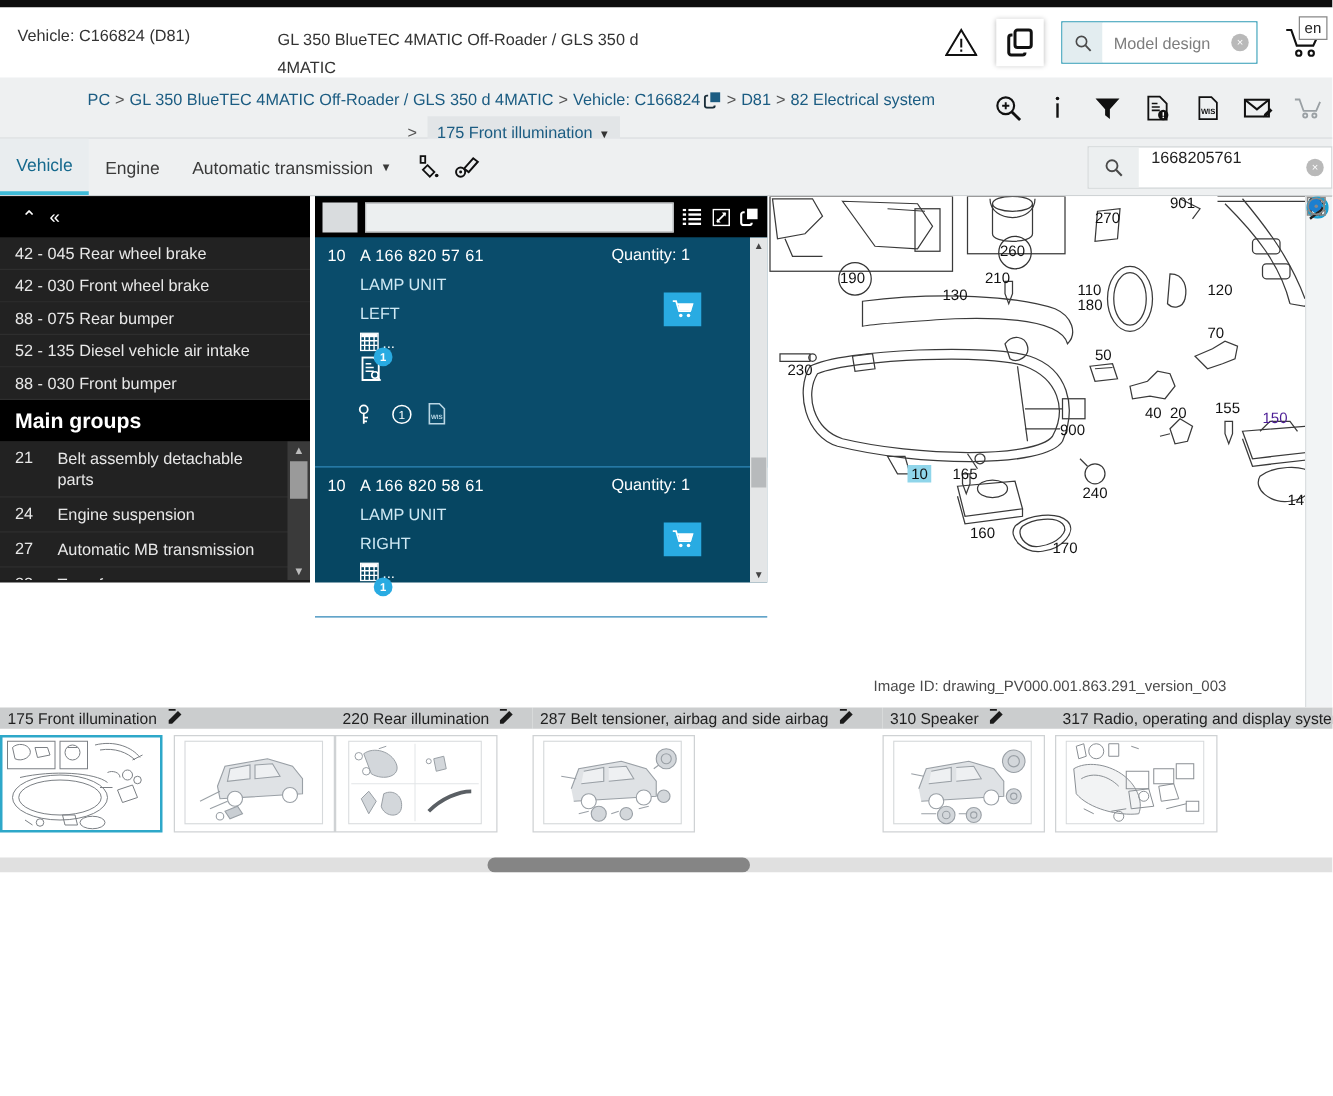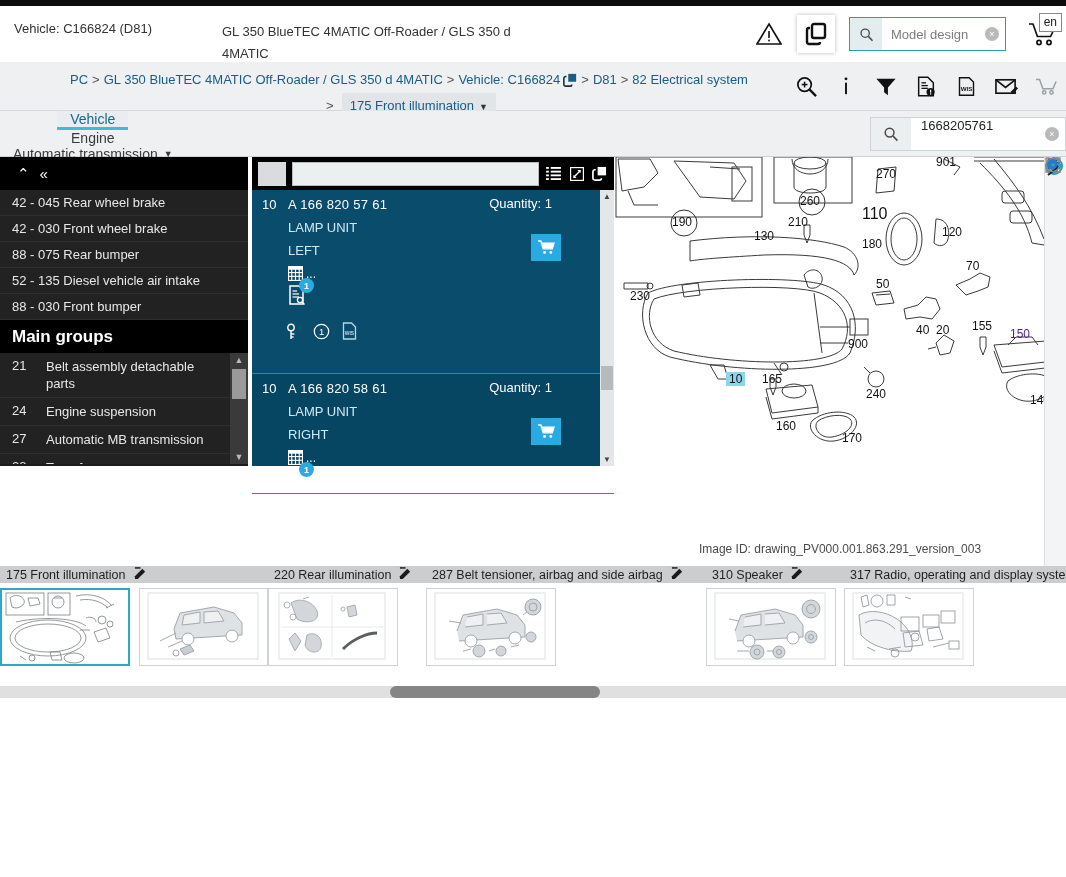--- a/index.html
+++ b/index.html
@@ -36,21 +36,21 @@
   .crumbs a { color:#1b5c82; text-decoration:none; }
   .crumbs .sep { color:#555; margin:0 4px; }
   .crumb-chip { display:inline-block; background:#e2e5e7; padding:2px 8px 3px 8px; margin-left:4px; color:#1b5c82; }
   .crumb-chip .caret { font-size:9px; margin-left:5px; color:#333; }
   .crumb-copy { display:inline-block; vertical-align:-3px; margin-left:3px; }
   .crumbbar-icons { position:absolute; right:0; top:0; height:48px; display:flex; align-items:center; }
   .crumbbar-icons > div { width:40px; height:48px; display:flex; align-items:center; justify-content:center; }
 
   
   .tabbar { position:absolute; left:0; top:111px; width:1066px; height:46px; background:#eef0f1; border-bottom:1px solid #cfd3d5; }
-  .tabs { position:absolute; left:0; top:0; display:flex; align-items:center; height:45px;flex-direction:column; }
+  .tabs { position:absolute; left:0; top:0; display:flex; align-items:flex-start; height:45px; }
   .tab { padding:0 13px; height:45px; display:flex; align-items:center; font-size:14px; color:#3a3a3a; }
   .tab.active { color:#15698d; border-bottom:3px solid #3fbbd8; background:#e9edef; }
   .tab .caret { font-size:9px; margin-left:6px; }
   .tab-icon { width:32px; height:45px; display:flex; align-items:center; justify-content:center; }
   .partsearch { position:absolute; right:0; top:6px; display:flex; height:34px; border:1px solid #cfd3d5; background:#fff; width:196px; }
   .partsearch .sbtn { width:40px; background:#eceff0; display:flex; align-items:center; justify-content:center; }
   .partsearch .sval { flex:1; display:flex; align-items:flex-start; padding-left:10px; font-size:13px; color:#222; position:relative; }
 
   
   .panes { position:absolute; left:0; top:157px; width:1066px; height:409px; }
@@ -541,23 +541,23 @@
         <svg width="452" height="400" viewBox="0 0 452 400" style="position:absolute;left:0;top:0">
           <circle cx="70" cy="66" r="13" fill="none" stroke="#333" stroke-width="1"></circle>
           <circle cx="198" cy="45" r="13" fill="none" stroke="#333" stroke-width="1"></circle>
         </svg>
         <span style="position:absolute;left:58px;top:58px;font-size:12px;color:#111">190</span>
         <span style="position:absolute;left:186px;top:37px;font-size:12px;color:#111">260</span>
         <span style="position:absolute;left:262px;top:10px;font-size:12px;color:#111">270</span>
         <span style="position:absolute;left:322px;top:-2px;font-size:12px;color:#111">901</span>
         <span style="position:absolute;left:140px;top:72px;font-size:12px;color:#111">130</span>
         <span style="position:absolute;left:174px;top:58px;font-size:12px;color:#111">210</span>
-        <span style="position:absolute;left:248px;top:48px;font-size:16px;color:#111">110</span>
+        <span style="position:absolute;left:248px;top:68px;font-size:12px;color:#111">110</span>
         <span style="position:absolute;left:248px;top:80px;font-size:12px;color:#111">180</span>
-        <span style="position:absolute;left:328px;top:68px;font-size:12px;color:#111">120</span>
+        <span style="position:absolute;left:352px;top:68px;font-size:12px;color:#111">120</span>
         <span style="position:absolute;left:16px;top:132px;font-size:12px;color:#111">230</span>
         <span style="position:absolute;left:352px;top:102px;font-size:12px;color:#111">70</span>
         <span style="position:absolute;left:262px;top:120px;font-size:12px;color:#111">50</span>
         <span style="position:absolute;left:302px;top:166px;font-size:12px;color:#111">40</span>
         <span style="position:absolute;left:322px;top:166px;font-size:12px;color:#111">20</span>
         <span style="position:absolute;left:358px;top:162px;font-size:12px;color:#111">155</span>
         <span style="position:absolute;left:396px;top:170px;font-size:12px;color:#4c1d95">150</span>
         <span style="position:absolute;left:234px;top:180px;font-size:12px;color:#111">900</span>
         <span style="position:absolute;left:112px;top:215px;font-size:12px;color:#111;background:#8fd5ea;padding:0 3px">10</span>
         <span style="position:absolute;left:148px;top:215px;font-size:12px;color:#111">165</span>

